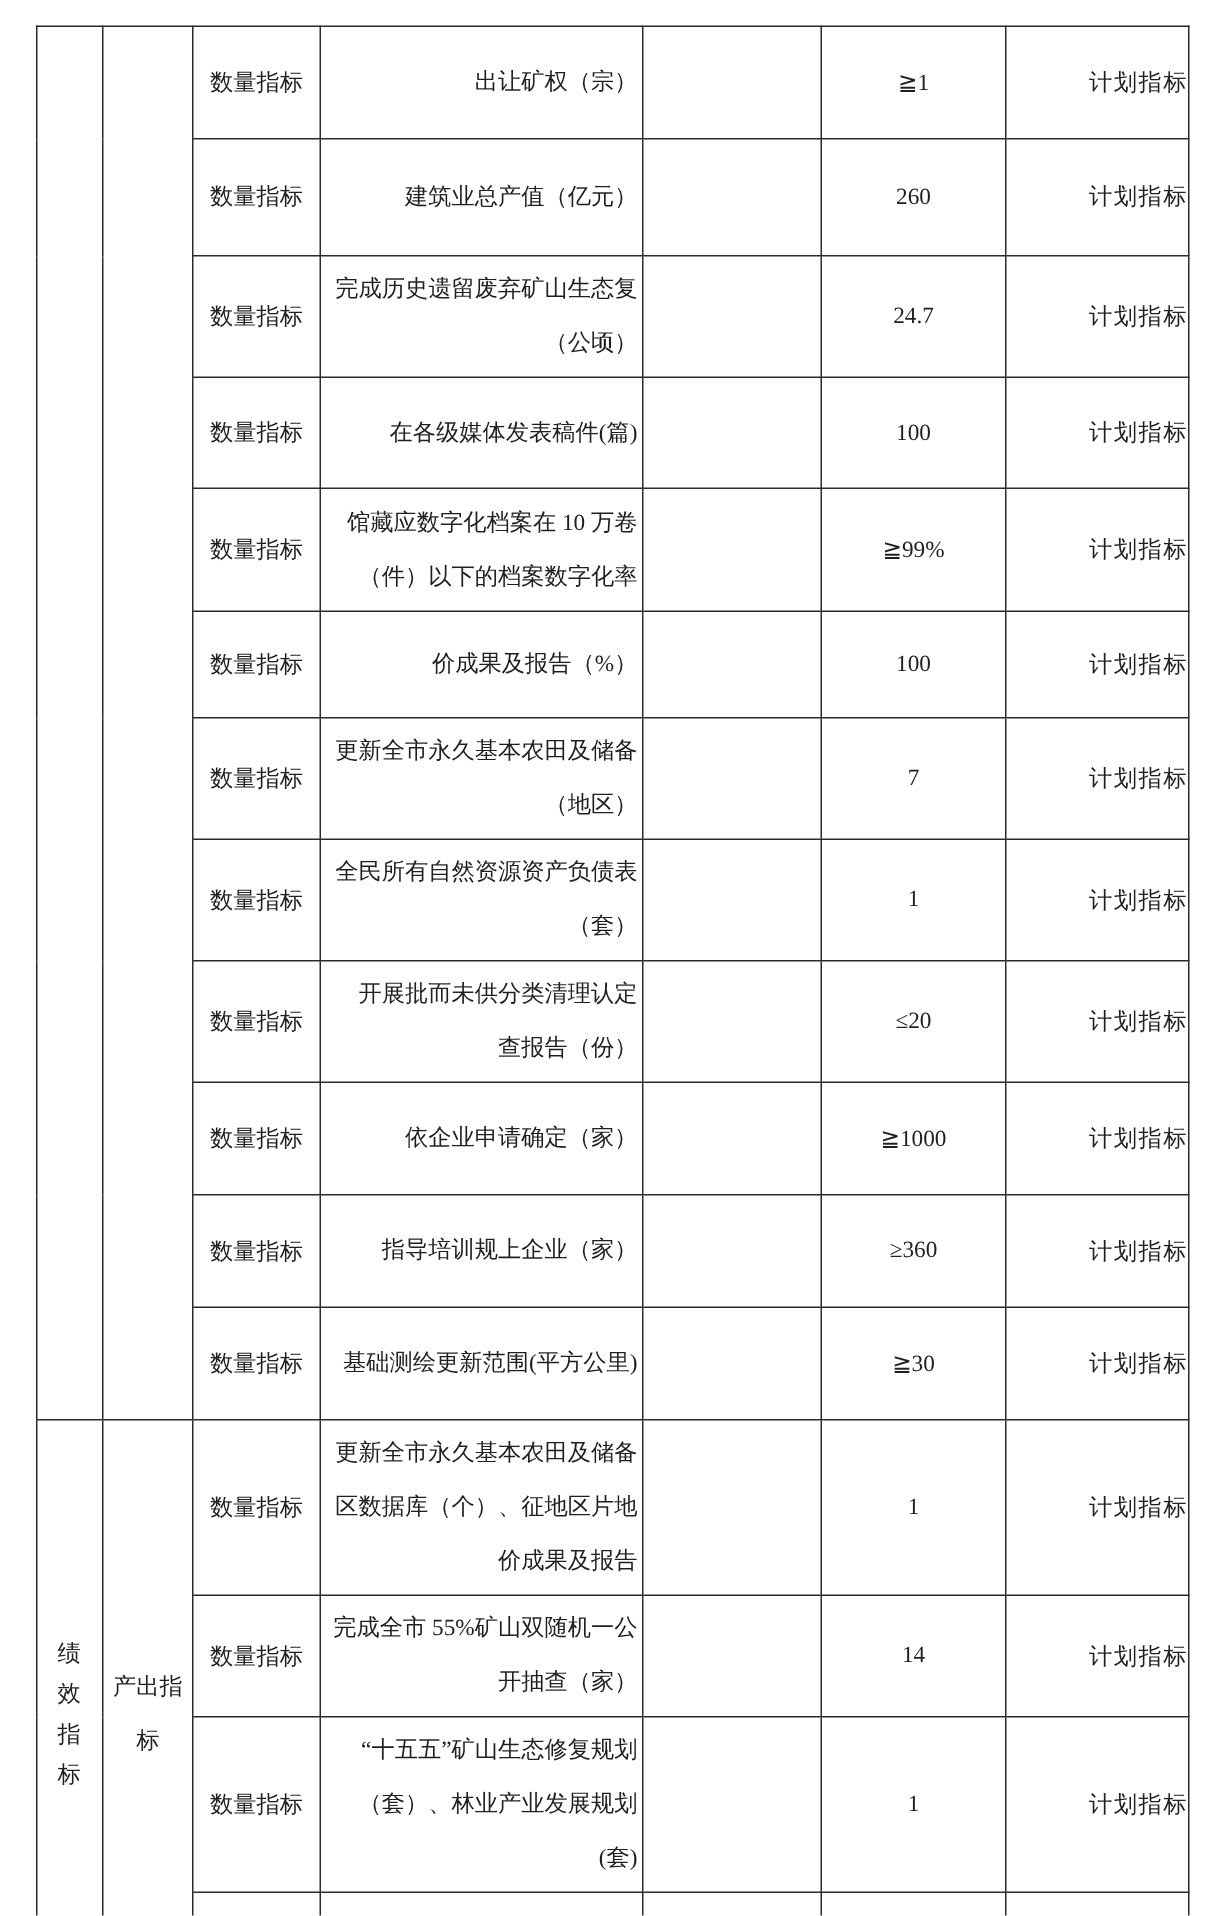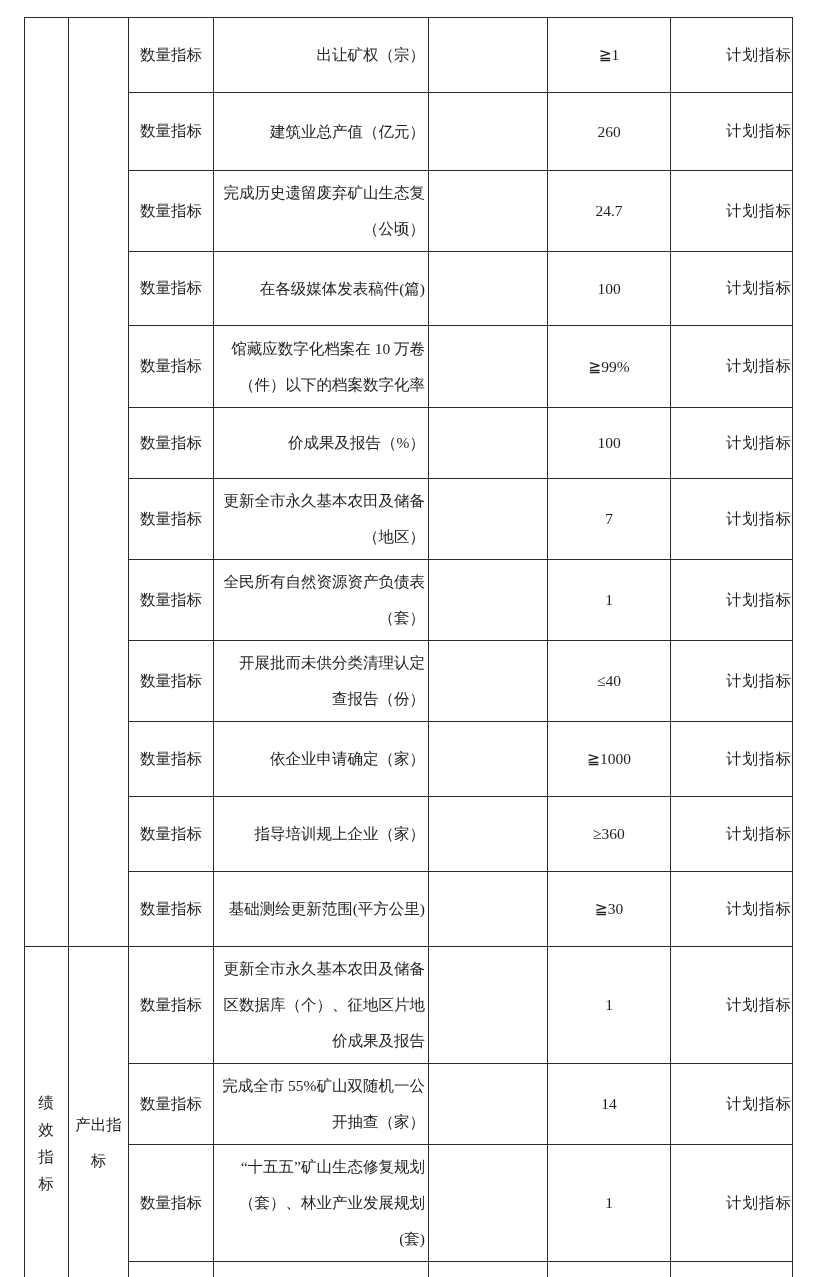--- a/index.html
+++ b/index.html
@@ -138,21 +138,21 @@
 （套）</td>
         <td class="blank-cell"></td>
         <td class="value-cell">1</td>
         <td class="plan-cell">计划指标</td>
       </tr>
       <tr style="height:75px">
         <td class="type-cell">数量指标</td>
         <td class="desc-cell">开展批而未供分类清理认定
 查报告（份）</td>
         <td class="blank-cell"></td>
-        <td class="value-cell">≤40</td>
+        <td class="value-cell">≤20</td>
         <td class="plan-cell">计划指标</td>
       </tr>
       <tr style="height:75px">
         <td class="type-cell">数量指标</td>
         <td class="desc-cell">依企业申请确定（家）</td>
         <td class="blank-cell"></td>
         <td class="value-cell">≧1000</td>
         <td class="plan-cell">计划指标</td>
       </tr>
       <tr style="height:75px">

